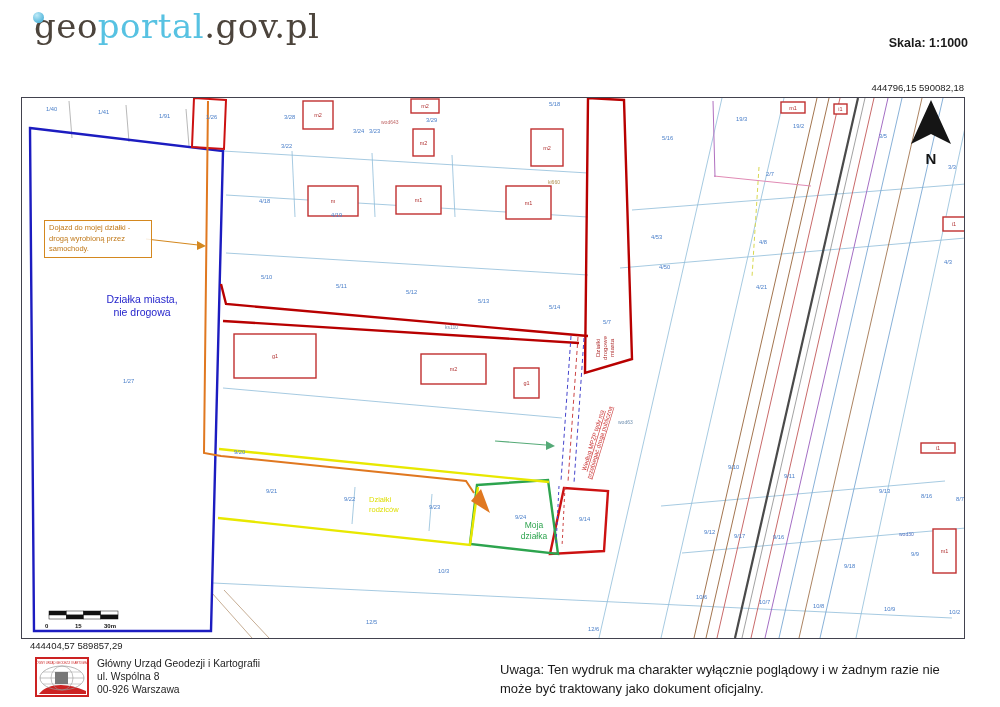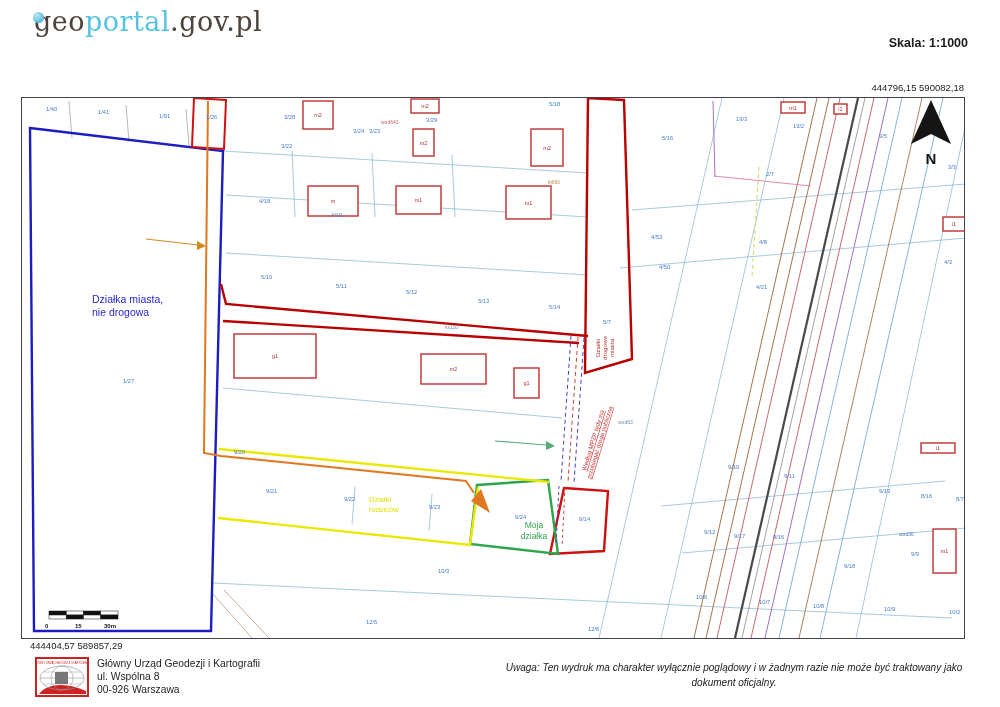--- a/index.html
+++ b/index.html
@@ -1,43 +1,43 @@
 <!DOCTYPE html>
 <html><head>
 <meta charset="utf-8">
 <style>
   html,body{margin:0;padding:0;}
   body{width:1000px;height:707px;background:#fff;font-family:"Liberation Sans",sans-serif;position:relative;overflow:hidden;}
   .page{position:absolute;inset:0;background:#fff;}
 
   
-  .logo{position:absolute;left:34px;top:6px;font-family:"DejaVu Serif",serif;font-size:27px;letter-spacing:.5px;color:#4c443c;text-align:right;}
+  .logo{position:absolute;left:34px;top:6px;font-family:"DejaVu Serif",serif;font-size:34px;letter-spacing:.5px;color:#4c443c;text-align:right;}
   .logo .globe{position:absolute;left:-1px;top:6px;width:11px;height:11px;border-radius:50%;
     background:radial-gradient(circle at 35% 30%,#bfeaf7,#58b9dd 70%);}
   .lg-portal{color:#57c2e2;}
   .scale-box{position:absolute;right:32px;top:30px;font-size:12.5px;color:#1a1a1a;font-weight:bold;margin-top:6px;}
   .coords{position:absolute;font-size:9.5px;color:#222;}
   .coords-tr{right:36px;top:82px;margin-left:9px;}
   .coords-bl{left:22px;top:640px;margin-left:8px;}
 
   
   .map{position:absolute;left:21px;top:97px;width:942px;height:540px;border:1.5px solid #42424e;background:#fff;}
   .map svg{position:absolute;left:0;top:0;}
   svg text{font-family:"Liberation Sans",sans-serif;}
 
   
   .ann{position:absolute;font-size:7.5px;line-height:1.4;padding:2px 4px;background:rgba(255,255,255,.85);}
   .ann-orange{left:22px;top:122px;width:98px;border:1.5px solid #d4881f;color:#c07818;}
   .ann-green{left:370px;top:320px;width:97px;border:1.5px solid #55aa77;color:#33a060;}
-  .ann-blue{position:absolute;left:70px;top:195px;width:100px;font-size:10.5px;line-height:1.25;color:#2626cc;}
+  .ann-blue{position:absolute;left:70px;top:195px;width:100px;text-align:center;font-size:10.5px;line-height:1.25;color:#2626cc;}
 
   
   .seal{position:absolute;left:35px;top:657px;width:54px;height:40px;border:2px solid #cc2222;background:#fff;box-sizing:border-box;}
   .address{position:absolute;left:97px;top:657px;font-size:10.3px;line-height:1.28;color:#1e1e1e;}
-  .notice{position:absolute;left:500px;top:661px;width:468px;text-align:center;font-size:10px;line-height:1.45;color:#1a1a1a;font-style:italic;}
+  .notice{position:absolute;left:500px;top:661px;width:468px;font-size:13px;line-height:1.45;color:#1a1a1a;}
 </style>
 </head>
 <body>
 
 <div class="page">
 
   <div class="logo">
     <span class="globe"></span><span class="lg-geo">geo</span><span class="lg-portal">portal</span><span class="lg-suffix">.gov.pl</span>
   </div>
 
@@ -237,20 +237,21 @@
           </g>
           <g transform="translate(909,66)">
             <text font-size="15" fill="#151515" text-anchor="middle" font-weight="bold" font-family="&quot;DejaVu Serif&quot;,serif"><tspan x="0" dy="0">N</tspan></text>
           </g>
           <text x="23" y="530" font-size="6" font-weight="bold" fill="#111">0</text>
           <text x="53" y="530" font-size="6" font-weight="bold" fill="#111">15</text>
           <text x="82" y="530" font-size="6" font-weight="bold" fill="#111">30m</text>
         </g>
     </svg>
 
+    <div class="ann ann-orange">Dojazd do mojej działki - drogą wyrobioną przez samochody.</div>
     <div class="ann-blue">
       <div>Działka miasta,</div>
       <div>nie drogowa</div>
     </div>
   </div>
 
   <div class="coords coords-bl">444404,57  589857,29</div>
 
   <div class="seal">
     <svg width="50" height="36" viewBox="0 0 50 36">

